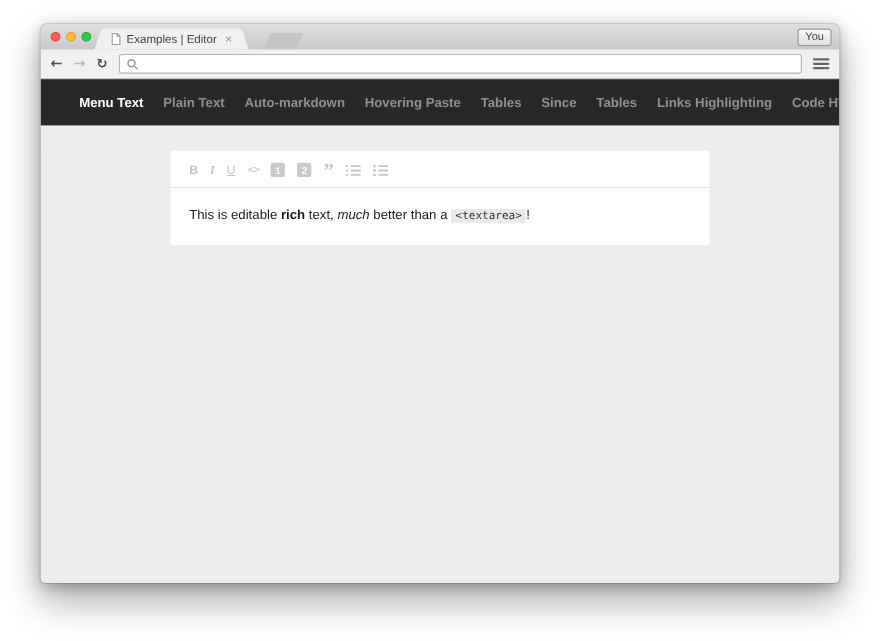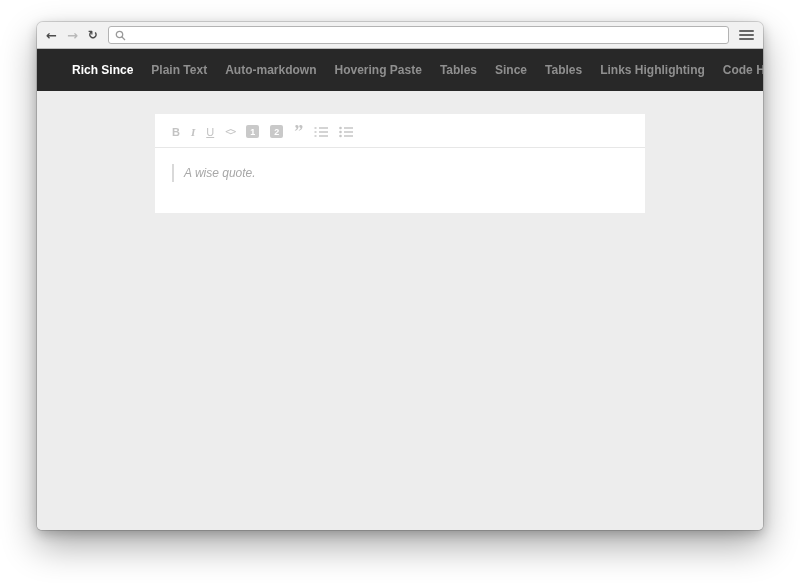--- a/index.html
+++ b/index.html
@@ -98,20 +98,39 @@
   .card-body blockquote{
     margin:0 0 13px; border-left:2px solid #d9d9d9; padding:1px 0 1px 10px;
     color:#a8a8a8; font-style:italic;
   }
 </style>
 </head>
 <body>
 
 <div class="window">
 
+  <div class="tabstrip">
+    <div class="lights">
+      <span class="light red"></span>
+      <span class="light yellow"></span>
+      <span class="light green"></span>
+    </div>
+    <div class="tab">
+      <span class="doc-icon">
+        <svg width="9" height="11" viewBox="0 0 9 11">
+            <path d="M1 .5h4.5L8 3v7.5H1z" fill="#fff" stroke="#9a9a9a" stroke-width="1"></path>
+            <path d="M5.5.5V3H8" fill="none" stroke="#9a9a9a" stroke-width="1"></path>
+          </svg>
+      </span>
+      <span class="tab-title">Examples | Editor</span>
+      <span class="tab-close">×</span>
+    </div>
+    <div class="newtab"></div>
+    <button class="you-btn">You</button>
+  </div>
 
   <div class="btoolbar">
     <span class="navbtn back">←</span>
     <span class="navbtn fwd">→</span>
     <span class="navbtn reload">↻</span>
     <div class="omnibox">
       <span style="display:flex;">
         <svg width="11" height="11" viewBox="0 0 11 11">
             <circle cx="4.5" cy="4.5" r="3.2" fill="none" stroke="#9a9a9a" stroke-width="1.3"></circle>
             <line x1="7" y1="7" x2="10" y2="10" stroke="#9a9a9a" stroke-width="1.3"></line>
@@ -120,21 +139,21 @@
       <input value="" style="">
     </div>
     <div class="menu-btn">
         <span></span>
         <span></span>
         <span></span>
       </div>
   </div>
 
   <nav class="sitenav">
-    <a class="nav-item active">Rich Since</a>
+    <a class="nav-item active">Menu Text</a>
     <a class="nav-item">Plain Text</a>
     <a class="nav-item">Auto-markdown</a>
     <a class="nav-item">Hovering Paste</a>
     <a class="nav-item">Tables</a>
     <a class="nav-item">Since</a>
     <a class="nav-item">Tables</a>
     <a class="nav-item">Links Highlighting</a>
     <a class="nav-item">Code HTML</a>
   </nav>
 
@@ -171,18 +190,18 @@
               <g fill="#c6c6c6">
                 <circle cx="1.5" cy="2" r="1.3"></circle>
                 <circle cx="1.5" cy="6" r="1.3"></circle>
                 <circle cx="1.5" cy="10" r="1.3"></circle>
               </g>
             </svg>
         </span>
       </div>
 
       <div class="card-body">
-        <blockquote>A wise quote.</blockquote>
+        <p><span>This is editable </span><strong>rich</strong><span> text, </span><em>much</em><span> better than a </span><code>&lt;textarea&gt;</code><span>!</span></p>
       </div>
 
     </div>
   </div>
 </div>
 
 </body></html>

